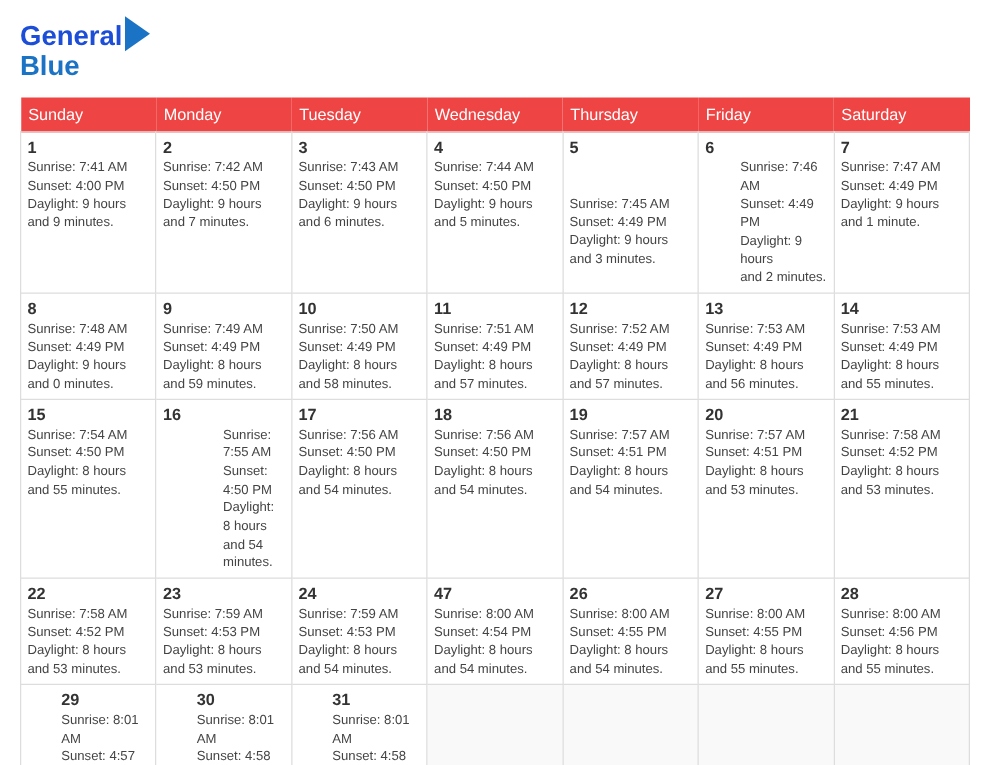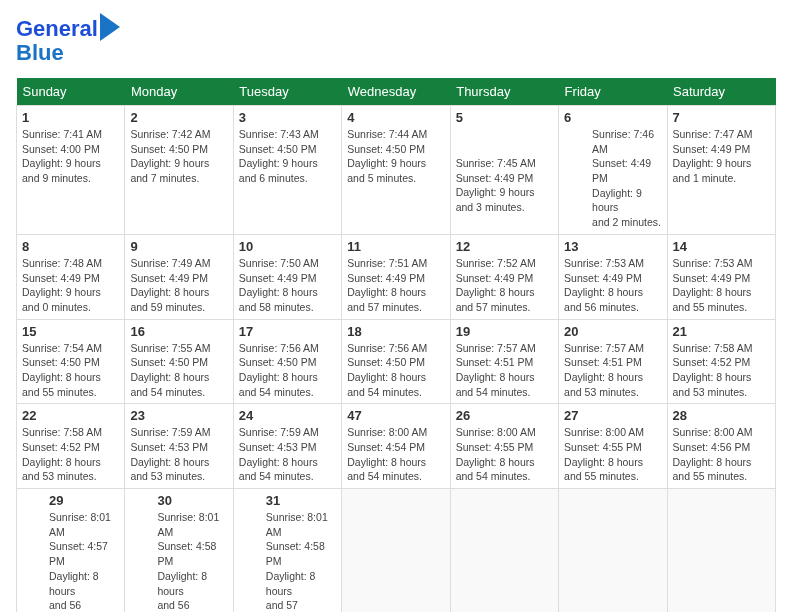--- a/index.html
+++ b/index.html
@@ -27,21 +27,21 @@
     .location {
       font-size: 16px;
       color: #555;
     }
     table {
       width: 100%;
       border-collapse: collapse;
       font-size: 11px;
     }
     th {
-      background: #15803d;
+      background: #ef4444;
       color: #fff;
       text-align: left;
       padding: 6px 6px;
       font-size: 13px;
       font-weight: normal;
     }
     td {
       border: 1px solid #ddd;
       vertical-align: top;
       padding: 4px 5px;
@@ -222,21 +222,21 @@
       <tr>
         <td>
           <span class="day-num">15</span>
           <div class="day-info" style="white-space: pre-line;">Sunrise: 7:54 AM
 Sunset: 4:50 PM
 Daylight: 8 hours
 and 55 minutes.</div>
         </td>
         <td>
           <span class="day-num">16</span>
-          <div class="day-info" style="white-space: pre-line;">Sunrise: 7:55 AM
+          <div class="day-info" style="white-space: pre-line; margin-left: 48px;">Sunrise: 7:55 AM
 Sunset: 4:50 PM
 Daylight: 8 hours
 and 54 minutes.</div>
         </td>
         <td>
           <span class="day-num">17</span>
           <div class="day-info" style="white-space: pre-line;">Sunrise: 7:56 AM
 Sunset: 4:50 PM
 Daylight: 8 hours
 and 54 minutes.</div>

